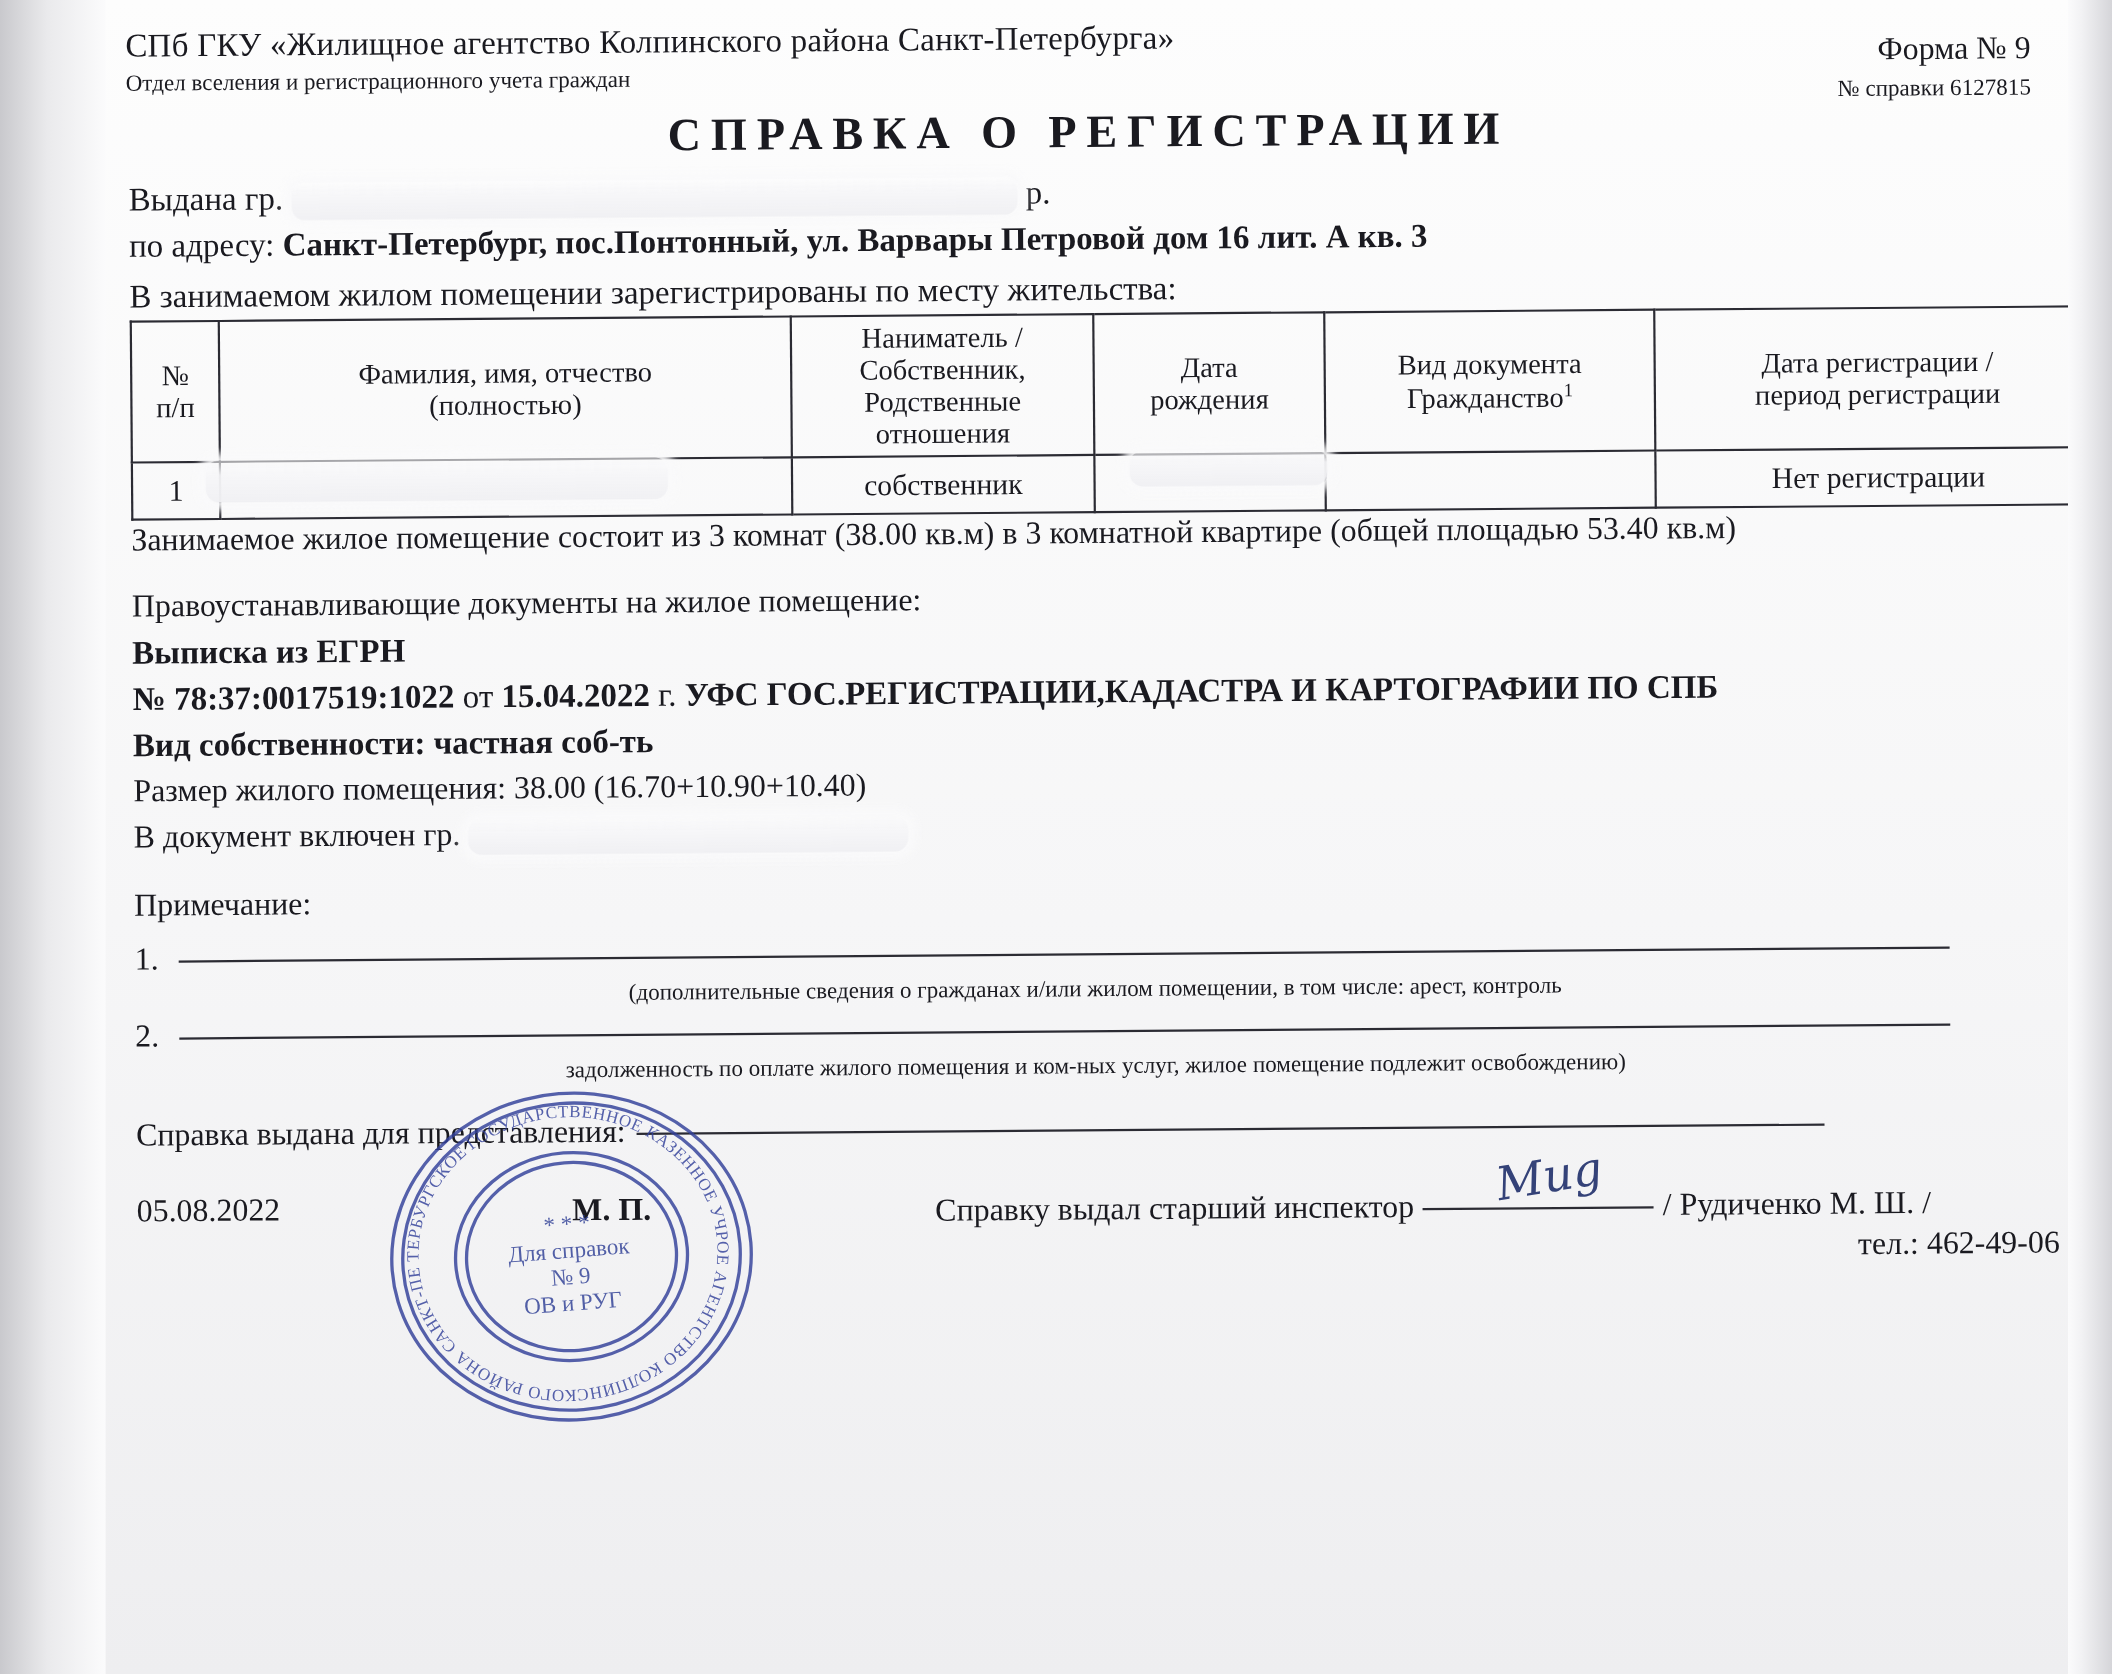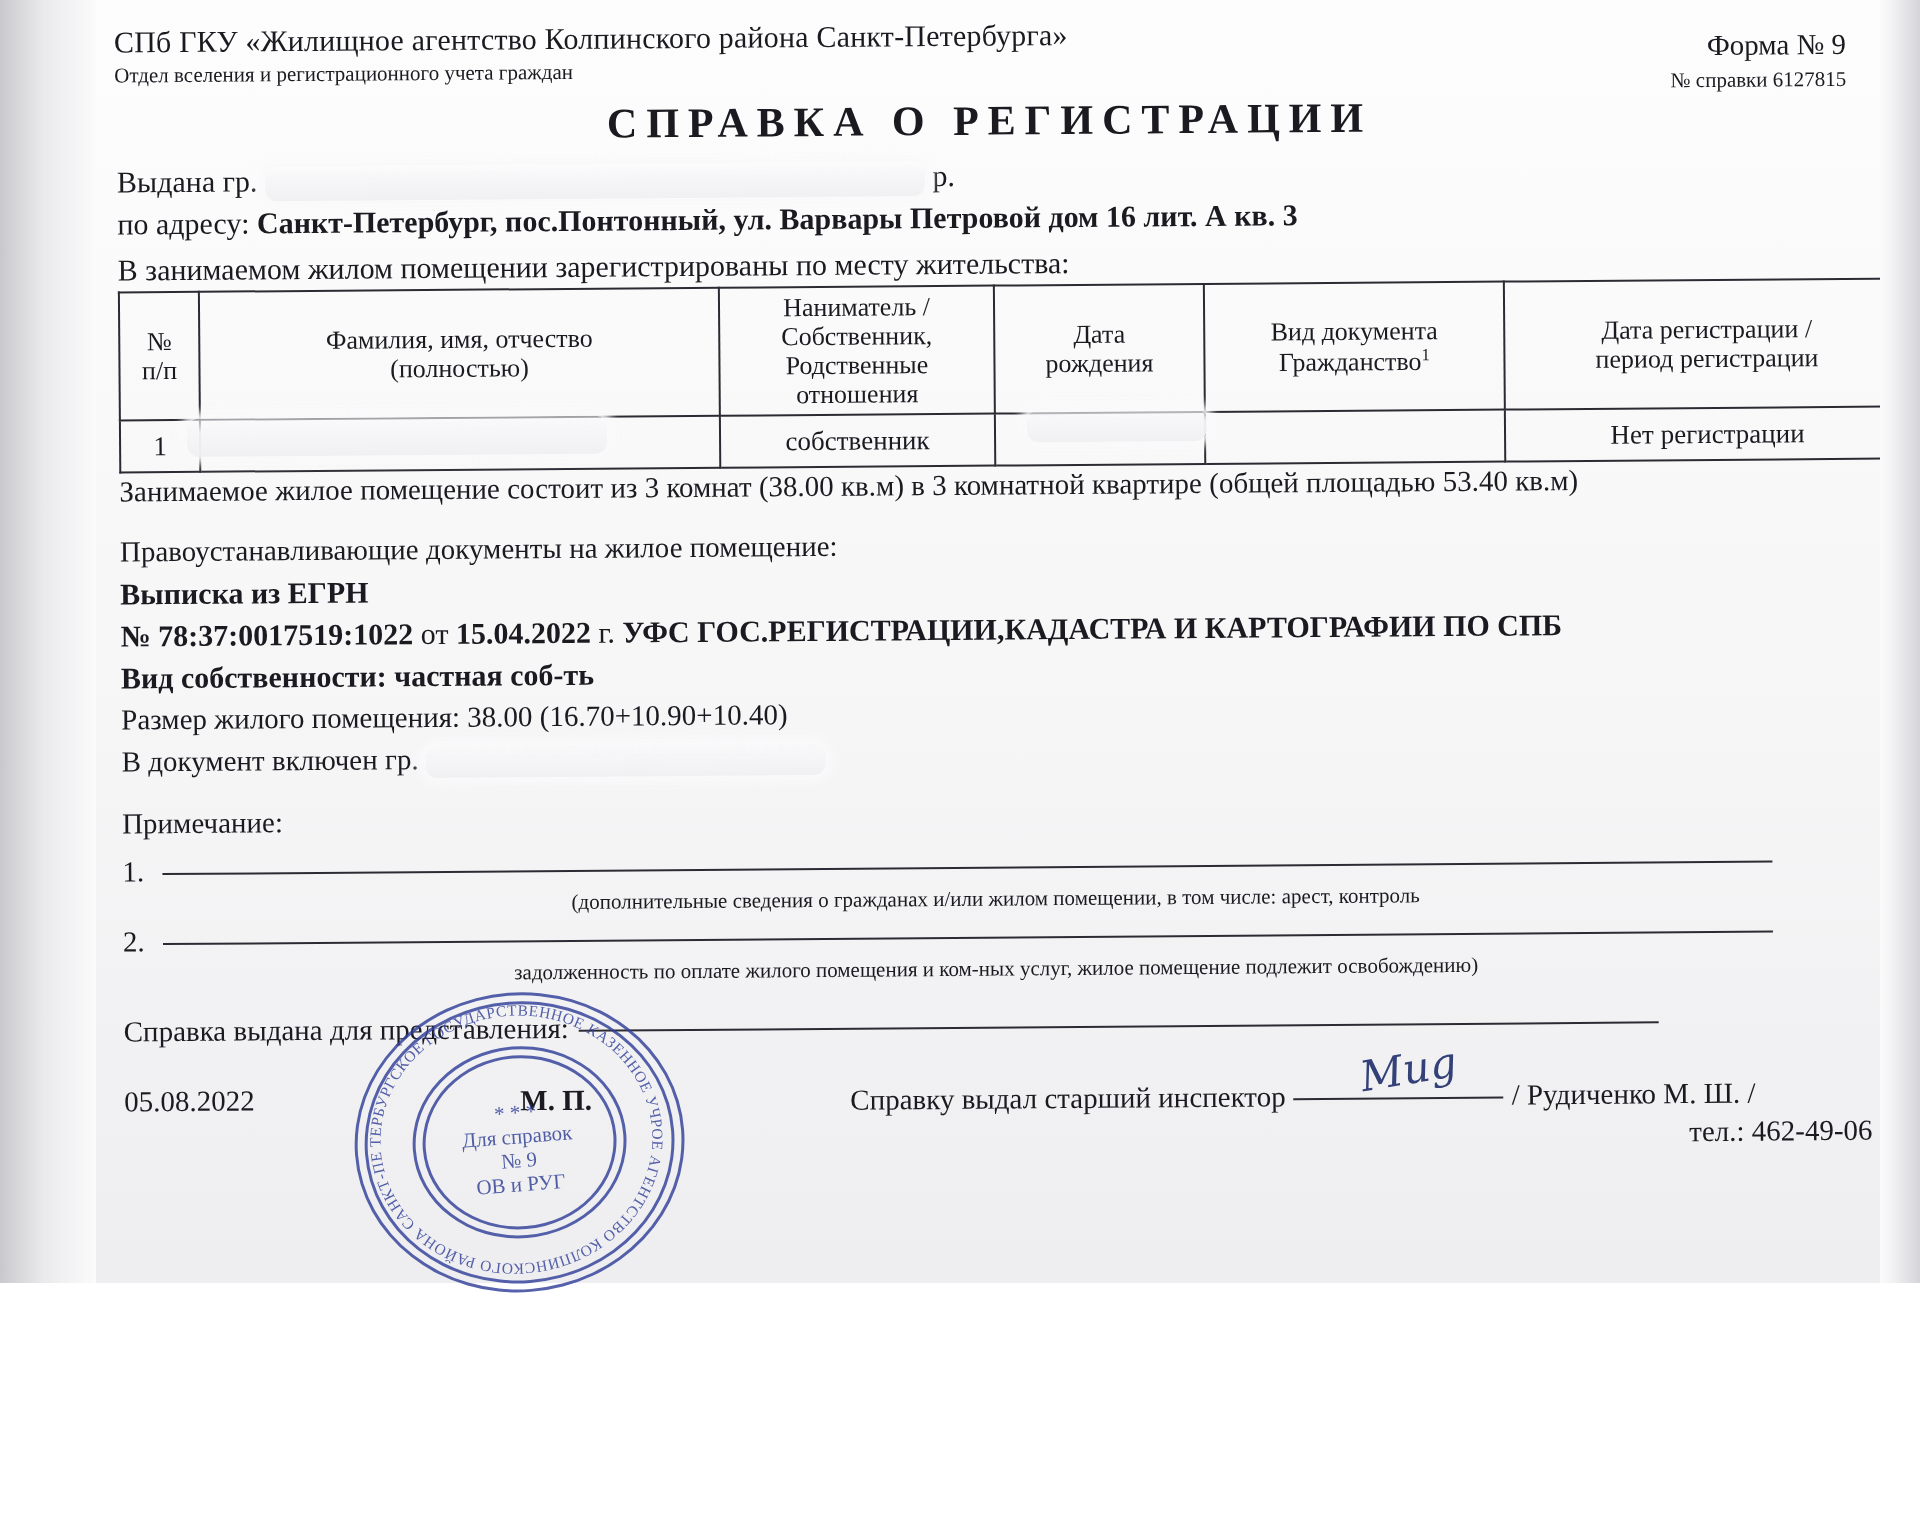--- a/index.html
+++ b/index.html
@@ -12,21 +12,21 @@
     height: 1522px;
     overflow: hidden;
     font-family: "Liberation Serif", serif;
     color: #1a1a20;
   }
 
   
   .page {
     position: relative;
     width: 1920px;
-    height: 1283px;
+    height: 1522px;
     background: linear-gradient(180deg, #fdfdfd 0%, #f6f6f7 55%, #eeeef0 100%);
   }
 
   
   .page::before {
     content: "";
     position: absolute;
     left: 0; top: 0; bottom: 0;
     width: 96px;
     background: linear-gradient(90deg, #c9c9cd 0%, #eaeaec 45%, #fbfbfc 100%);

